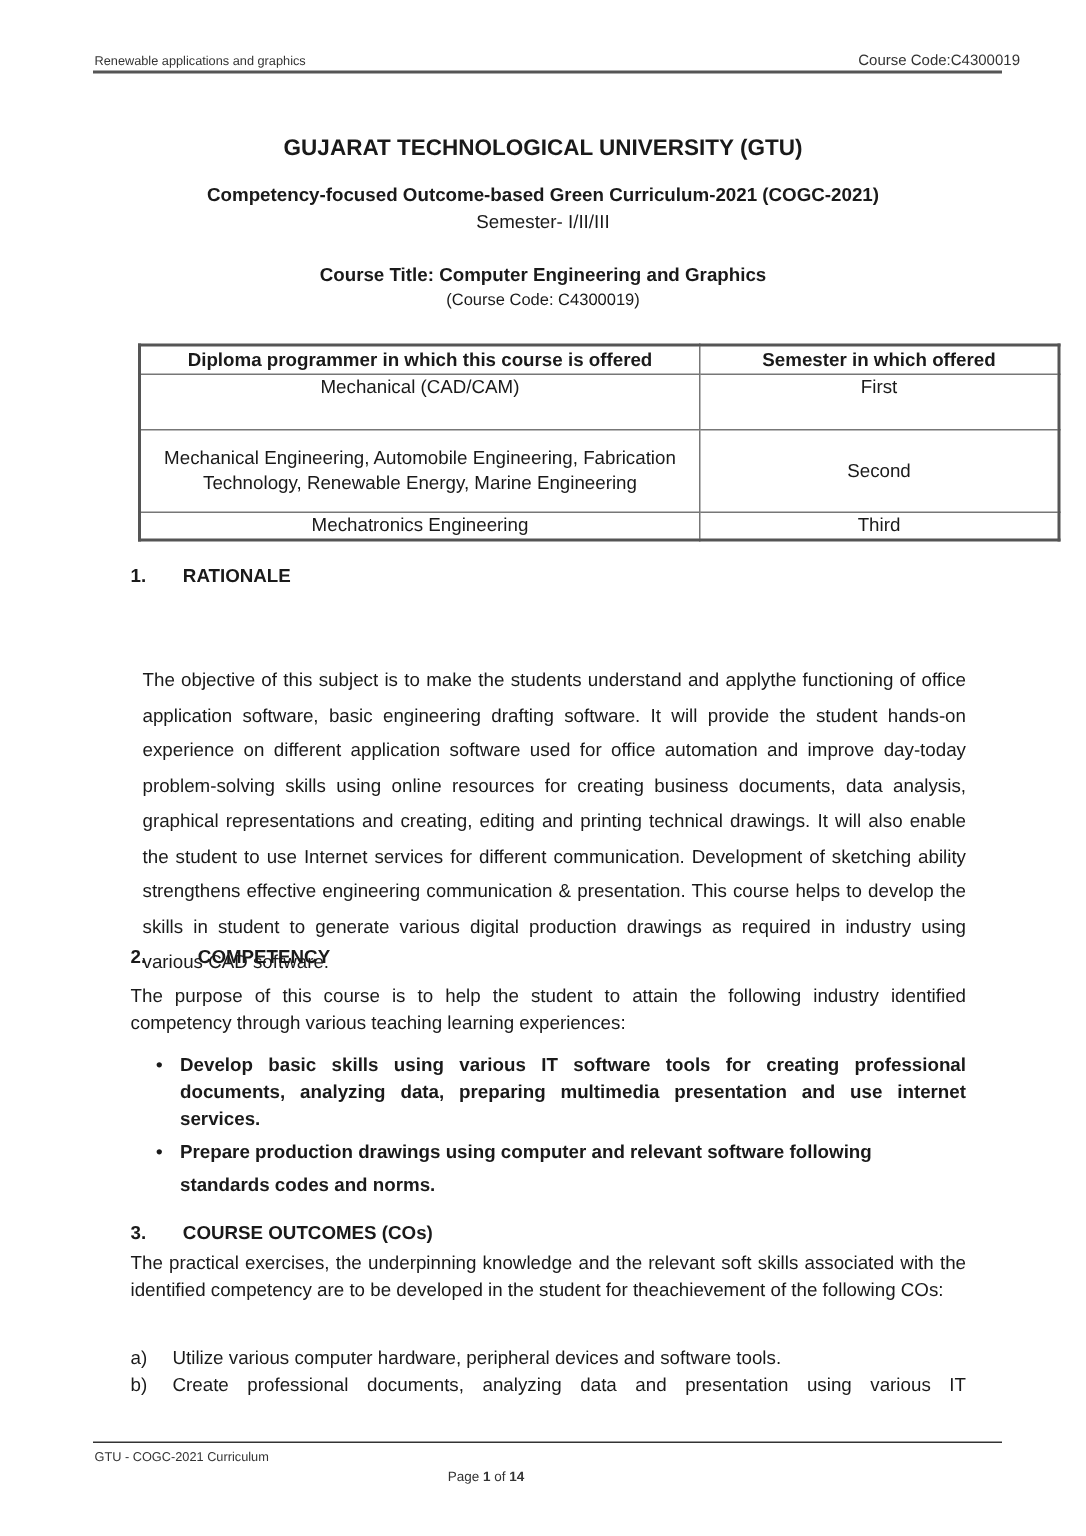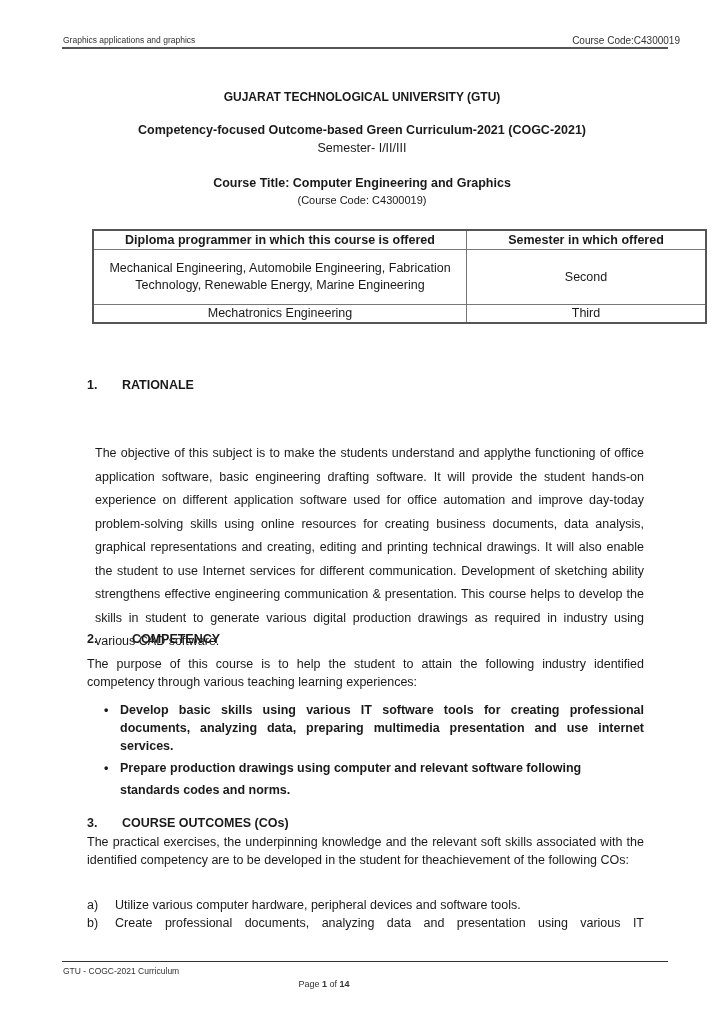--- a/index.html
+++ b/index.html
@@ -4,21 +4,21 @@
   <style>
     html, body { margin: 0; padding: 0; background: #ffffff; }
     body { width: 724px; height: 1024px; position: relative; overflow: hidden;
            font-family: "Liberation Sans", "DejaVu Sans", sans-serif; color: #1a1a1a; }
     .abs { position: absolute; }
     .hdr-left { left: 63px; top: 35px; font-size: 8.5px; color: #333; }
     .hdr-right { right: 44px; top: 35px; font-size: 10px; color: #333; }
     .hdr-rule { left: 62px; top: 47px; width: 606px; height: 2px; background: #555; }
 
     .center { left: 0; width: 724px; text-align: center; }
-    .t1 { top: 90px; font-size: 12px; font-weight: bold; }
+    .t1 { top: 90px; font-size: 15px; font-weight: bold; }
     .t2 { top: 123px; font-size: 12.5px; font-weight: bold; }
     .t3 { top: 141px; font-size: 12.5px; }
     .t4 { top: 176px; font-size: 12.5px; font-weight: bold; }
     .t5 { top: 194px; font-size: 11px; }
 
     table.prog { position: absolute; left: 92px; top: 229px; width: 615px; border-collapse: collapse;
                  font-size: 12.5px; border: 2px solid #555; }
     table.prog th, table.prog td { border: 1px solid #777; text-align: center; padding: 0 4px; line-height: 17px; }
     table.prog th { font-weight: bold; height: 18px; }
     table.prog td.c1 { width: 364px; }
@@ -33,35 +33,39 @@
 
     .bullets { font-size: 12.5px; font-weight: bold; line-height: 18px; text-align: justify; }
 
     .ftr-rule { left: 62px; top: 961px; width: 606px; height: 1px; background: #333; }
     .ftr-left { left: 63px; top: 966px; font-size: 8.5px; color: #333; }
     .ftr-page { left: 0; width: 648px; text-align: center; top: 979px; font-size: 9px; color: #333; }
   </style>
 </head>
 <body>
 
-<div class="abs hdr-left">Graphics applications and graphics</div>
+<div class="abs hdr-left">Renewable applications and graphics</div>
 <div class="abs hdr-right">Course Code:C4300019</div>
 <div class="abs hdr-rule"></div>
 
 <div class="abs center t1">GUJARAT TECHNOLOGICAL UNIVERSITY (GTU)</div>
 <div class="abs center t2">Competency-focused Outcome-based Green Curriculum-2021 (COGC-2021)</div>
 <div class="abs center t3">Semester- I/II/III</div>
 <div class="abs center t4">Course Title: Computer Engineering and Graphics</div>
 <div class="abs center t5">(Course Code: C4300019)</div>
 
 <table class="prog">
   <tbody>
       <tr>
     <th>Diploma programmer in which this course is offered</th>
     <th>Semester in which offered</th>
+  </tr>
+  <tr class="r1">
+    <td class="c1">Mechanical (CAD/CAM)</td>
+    <td>First</td>
   </tr>
   <tr class="r2">
     <td class="c1">Mechanical Engineering, Automobile Engineering, Fabrication Technology, Renewable Energy, Marine Engineering</td>
     <td>Second</td>
   </tr>
   <tr class="r3">
     <td class="c1">Mechatronics Engineering</td>
     <td>Third</td>
   </tr>
 </tbody>

